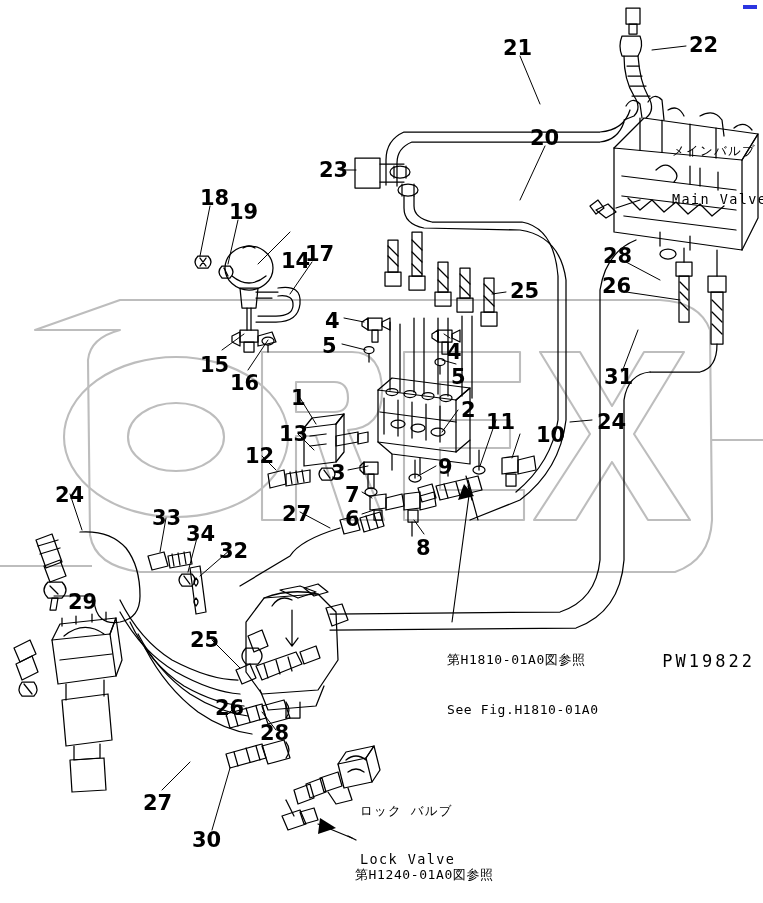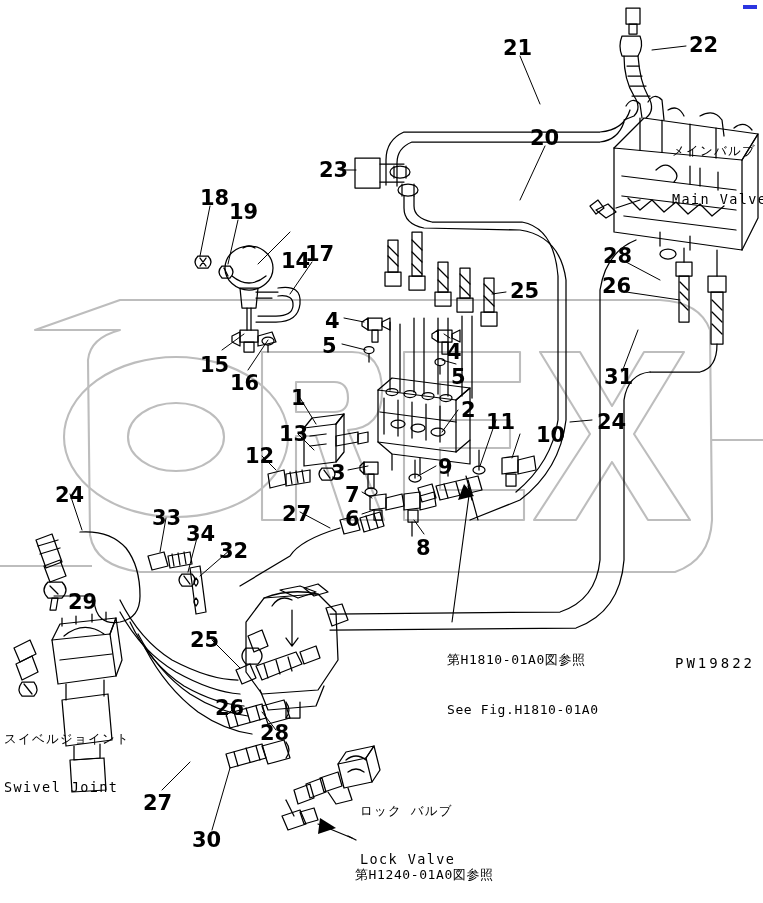--- a/index.html
+++ b/index.html
@@ -4,21 +4,21 @@
 <style>
   html,body{margin:0;padding:0;background:#fff;}
   body{width:763px;height:903px;overflow:hidden;font-family:"DejaVu Sans Mono",monospace;}
   #sheet{position:relative;width:763px;height:677px;background:#ffffff;}
   svg.layer{position:absolute;left:0;top:0;width:763px;height:903px;}
   .callout{position:absolute;font-family:"DejaVu Sans",sans-serif;font-weight:bold;font-size:21px;color:#000;line-height:1;white-space:nowrap;}
   .cap{position:absolute;font-family:"DejaVu Sans Mono",monospace;font-size:13px;color:#000;line-height:1.25;white-space:pre;letter-spacing:0.5px;}
   .cap .jp{font-size:12.5px;letter-spacing:1.2px;}
   .cap .en{font-size:13.5px;letter-spacing:1.4px;}
   .refnote{position:absolute;font-family:"DejaVu Sans Mono",monospace;font-size:13px;line-height:1.3;white-space:pre;color:#000000;letter-spacing:0.6px;}
-  .drawno{position:absolute;right:8px;bottom:6px;font-family:"DejaVu Sans Mono",monospace;font-size:14px;letter-spacing:3px;color:#000;}
+  .drawno{position:absolute;right:8px;bottom:6px;font-family:"DejaVu Sans Mono",monospace;font-size:17px;letter-spacing:3px;color:#000;}
   .wm{position:absolute;left:0;top:0;width:763px;height:903px;pointer-events:none;}
   .bluemark{position:absolute;right:6px;top:5px;width:14px;height:4px;background:#2b35e0;}
 </style>
 </head>
 <body>
 
 <div id="sheet">
 
   <svg class="layer wm" viewBox="0 0 763 903">
     <g fill="none" stroke="#bdbdbd" stroke-width="2.1" stroke-linejoin="round">
@@ -396,24 +396,20 @@
       <div class="callout" style="left: 143px; top: 793px;">27</div>
       <div class="callout" style="left: 192px; top: 830px;">30</div>
     </div>
 
   <div class="cap" style="left:672px;top:110px;">
     <div class="jp">メインバルブ</div>
     <div class="en">Main Valve</div>
   </div>
 
 
-  <div class="cap" style="left:4px;top:698px;">
-    <div class="jp">スイベルジョイント</div>
-    <div class="en">Swivel Joint</div>
-  </div>
 
   <div class="cap" style="left:360px;top:770px;">
     <div class="jp">ロック バルブ</div>
     <div class="en">Lock Valve</div>
   </div>
 
   <div class="refnote" style="left:447px;top:618px;">
     <div>第H1810-01A0図参照</div>
     <div>See Fig.H1810-01A0</div>
   </div>

